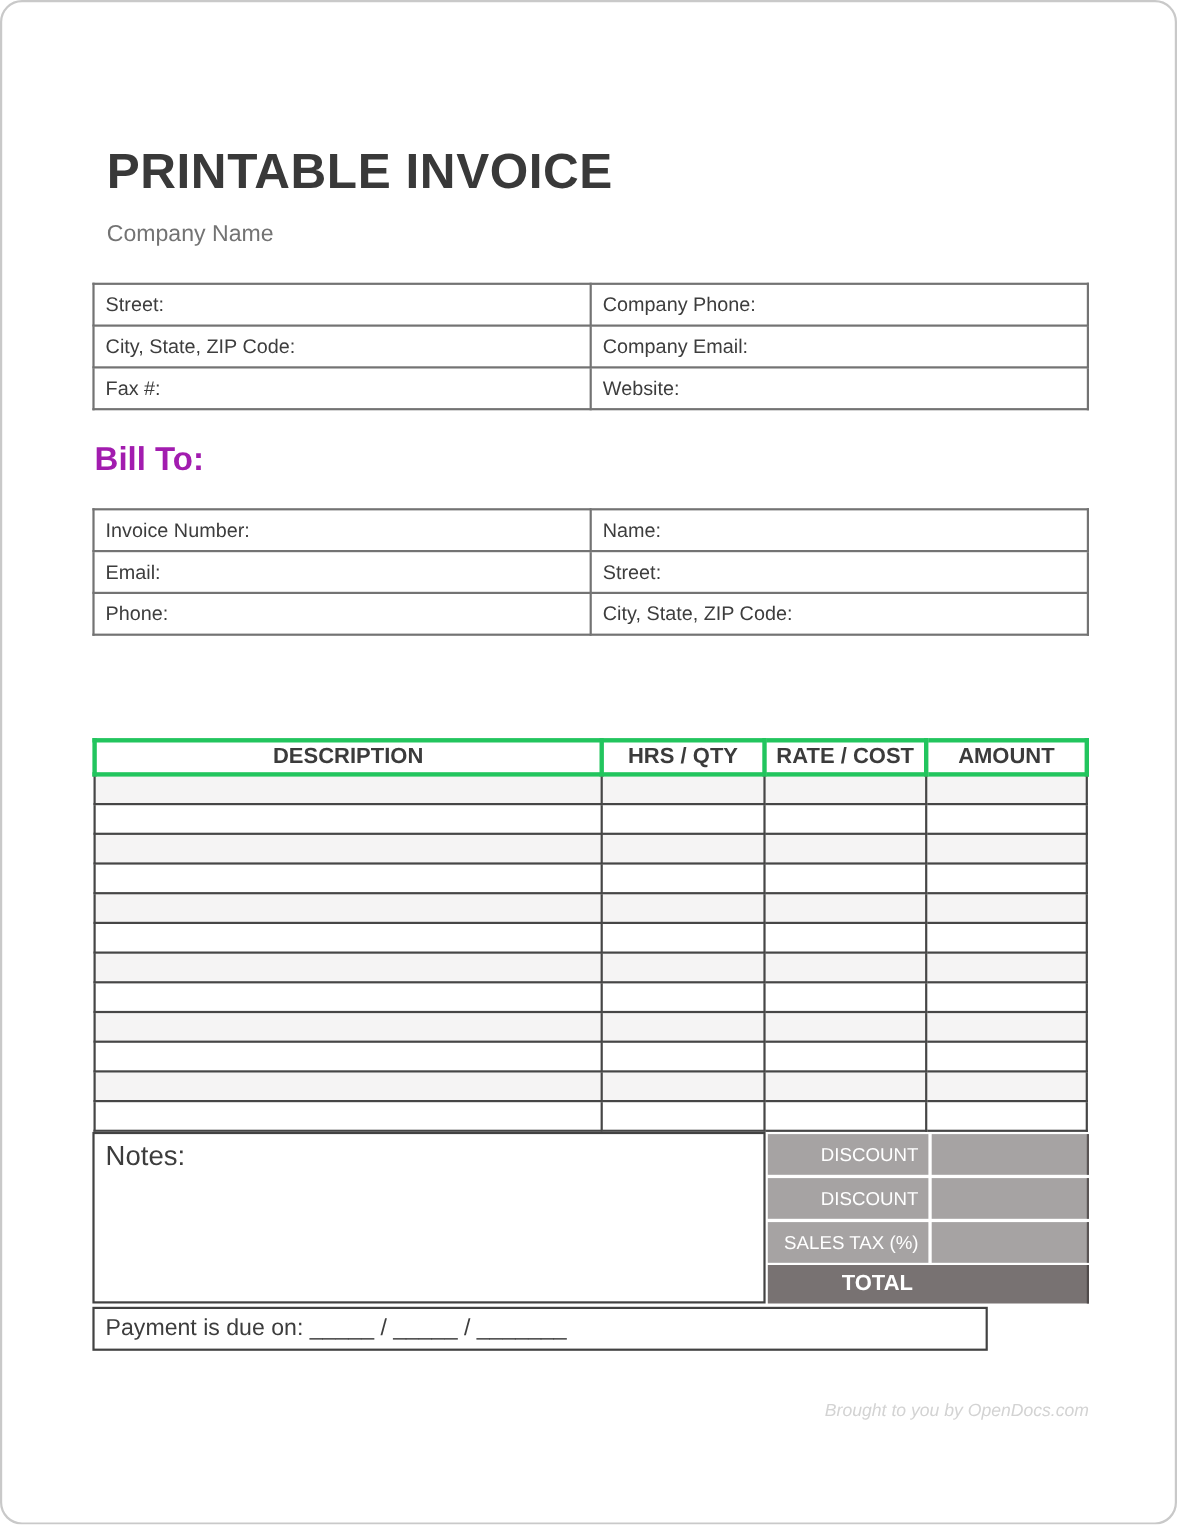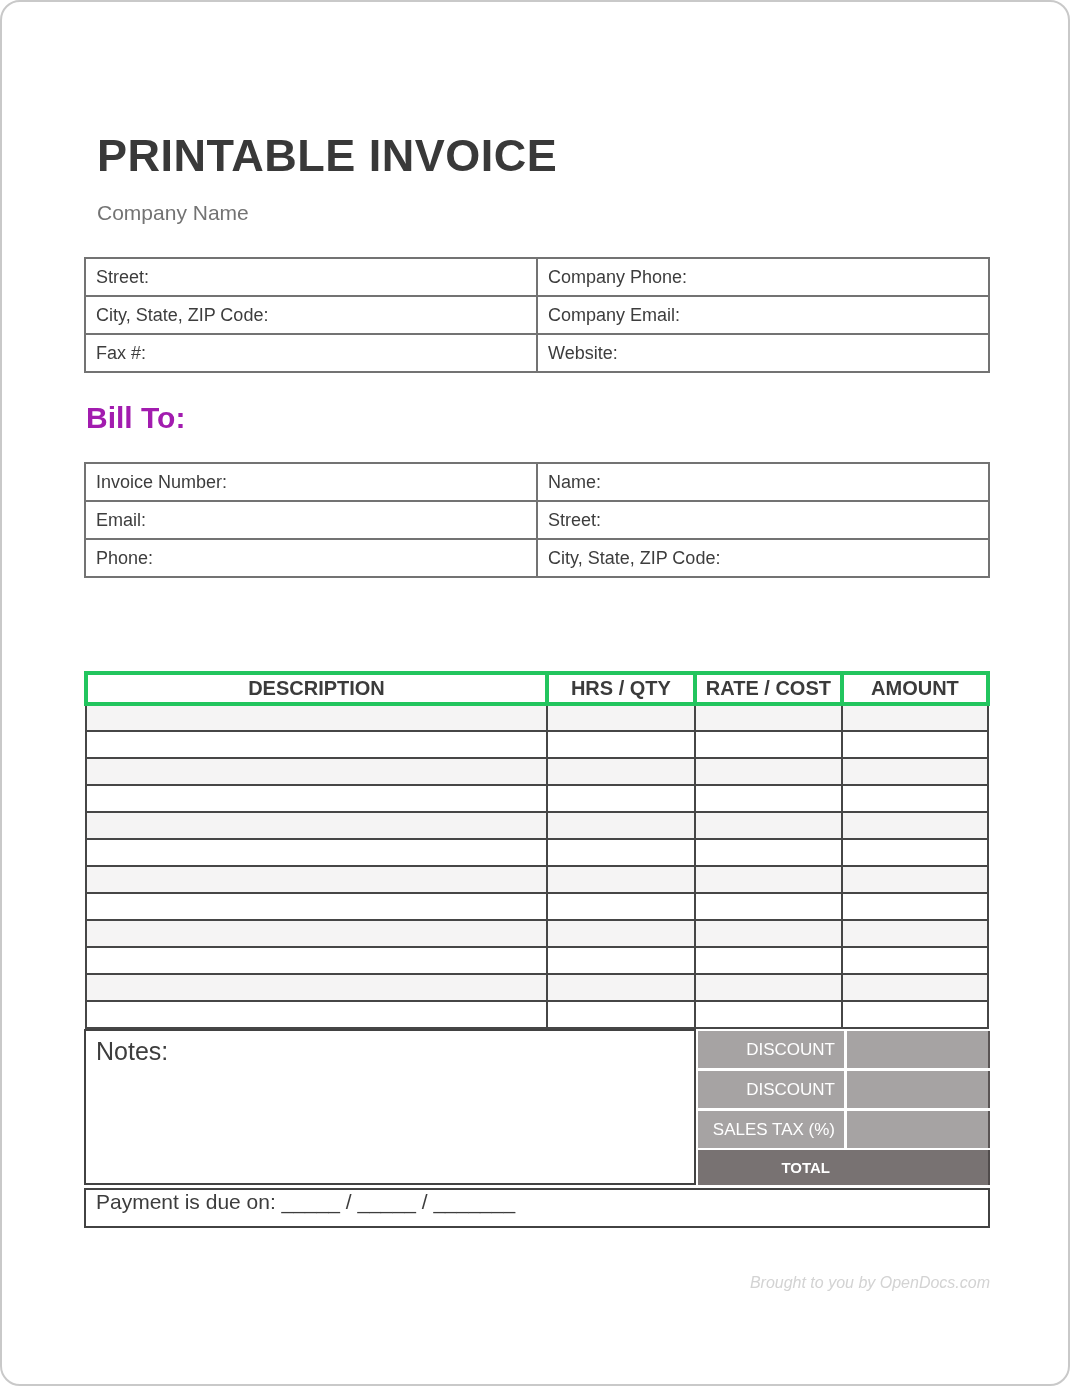--- a/index.html
+++ b/index.html
@@ -101,30 +101,30 @@
     display: flex; align-items: center; justify-content: flex-end;
     padding-right: 9px; font-size: 17px;
   }
   .totals-value {
     flex: 1; background: #a6a3a3;
     border-right: 2px solid #5a5555;
   }
   .total-row {
     height: 35px; background: #787272;
     border-right: 2px solid #504b4b;
-    color: #ffffff; font-weight: 700; font-size: 15px;
+    color: #ffffff; font-weight: 700; font-size: 20px;
     display: flex; align-items: center; justify-content: flex-end;
     padding-right: 158px;
   }
 
   .payment-bar {
     margin-top: 3px;
-    width: 906px; height: 40px;
+    width: 814px; height: 40px;
     border: 2px solid #424242;
-    display: flex; align-items: flex-start;
+    display: flex; align-items: center;
     padding-left: 10px;
     font-size: 21px; color: #3d3d3d;
     background: #ffffff;
   }
 
   .footer-credit {
     margin-top: 46px;
     text-align: right;
     font-size: 16px; font-style: italic;
     color: #d3d3d3;

